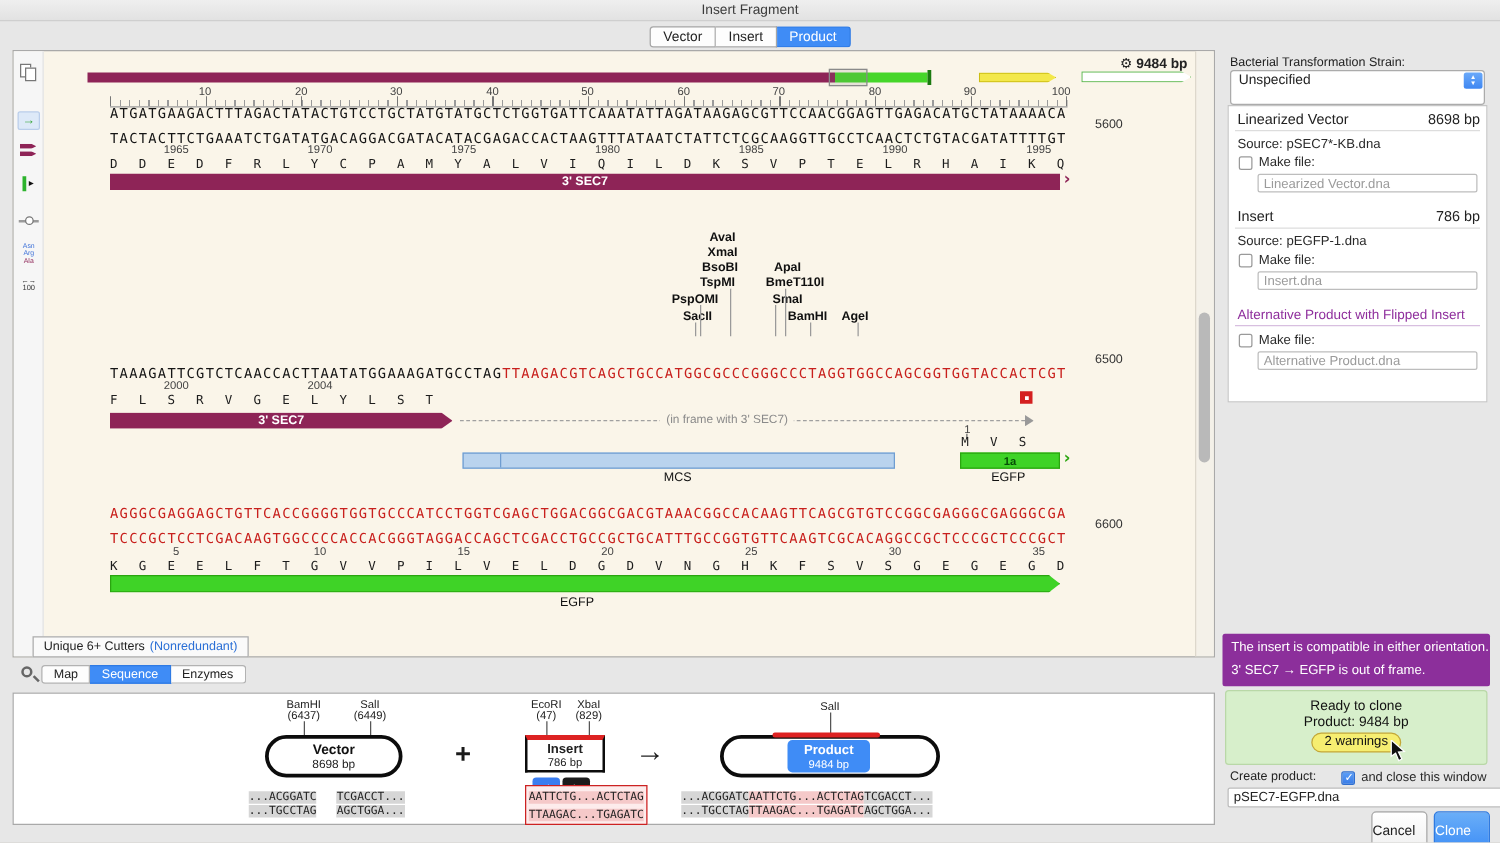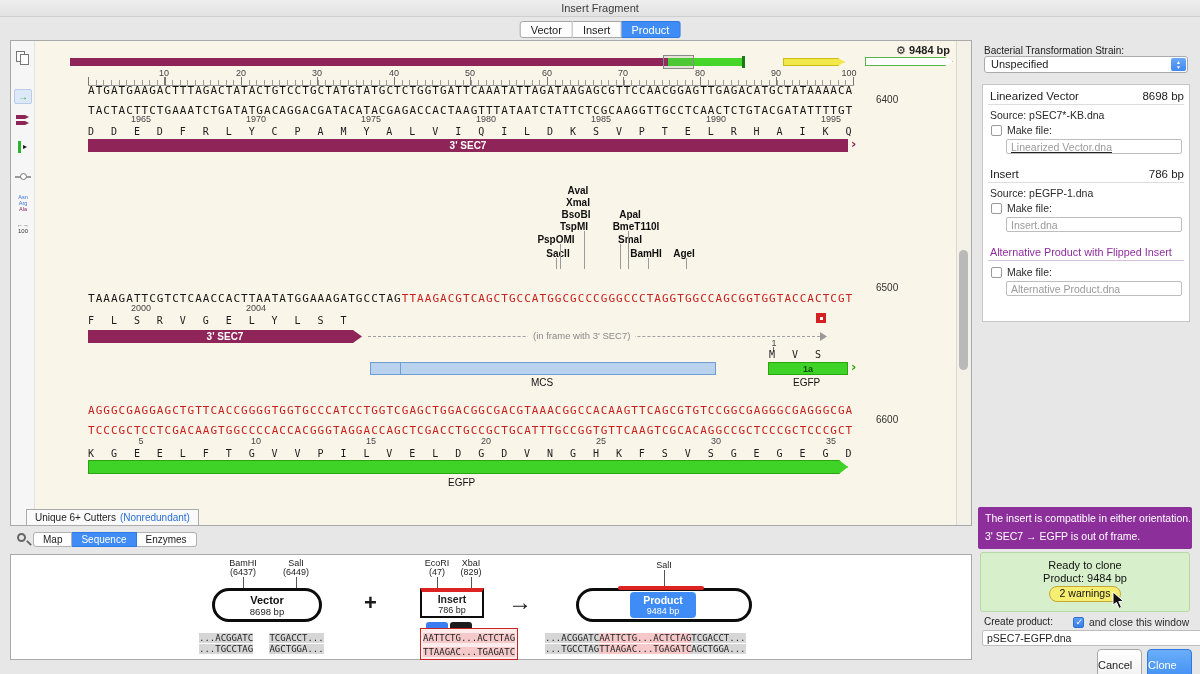--- a/index.html
+++ b/index.html
@@ -98,21 +98,21 @@
 .badge .bp{font-size:9px}
 .snip{font-family:"DejaVu Sans Mono",monospace;font-size:9px;white-space:pre}
 .snip.gray{background:#d6d6d6}
 .snip.pink{background:#f5c9c9}
 .snipbox{position:absolute;border:1px solid #cc2222;background:#fdecec;padding:1px 2px;line-height:11px}
 .sniprow{position:absolute;white-space:nowrap;line-height:11px}
 
 
 .sb-label{position:absolute;font-size:10px;color:#222;white-space:nowrap}
 .sb-small{position:absolute;font-size:10.5px;color:#2a2a2a;white-space:nowrap}
-.select{position:absolute;left:984px;top:56px;width:204px;height:17px;background:#fff;border:1px solid #ababab;border-radius:3px;font-size:11px;line-height:15px;padding-left:6px}
+.select{position:absolute;left:984px;top:56px;width:204px;height:28px;background:#fff;border:1px solid #ababab;border-radius:3px;font-size:11px;line-height:15px;padding-left:6px}
 .updown{position:absolute;right:1px;top:1px;width:15px;height:13px;border-radius:2px;
   background:linear-gradient(#6aa9f9,#3f87f2);color:#fff;display:flex;flex-direction:column;align-items:center;justify-content:center}
 .updown::before{content:"▲";font-size:5px;line-height:5px}
 .updown::after{content:"▼";font-size:5px;line-height:5px}
 .groupbox{position:absolute;left:982px;top:84px;width:208px;height:238px;background:#fff;border:1px solid #c6c6c6}
 .hr{position:absolute;height:1px;background:#ddd}
 .checkbox{position:absolute;width:11px;height:11px;background:#fff;border:1px solid #9a9a9a;border-radius:2px}
 .checkbox.checked{background:linear-gradient(#5b9ef7,#3a7de8);border-color:#2f6fd0}
 .checkbox.checked::after{content:"✓";position:absolute;left:1.5px;top:-1px;color:#fff;font-size:9px}
 input.field{position:absolute;height:15px;background:#fff;border:1px solid #bdbdbd;border-radius:2px;
@@ -196,21 +196,21 @@
   <span class="tick" style="left:394px;top:68px">40</span>
   <span class="tick" style="left:470px;top:68px">50</span>
   <span class="tick" style="left:547px;top:68px">60</span>
   <span class="tick" style="left:623px;top:68px">70</span>
   <span class="tick" style="left:700px;top:68px">80</span>
   <span class="tick" style="left:776px;top:68px">90</span>
   <span class="tick" style="left:849px;top:68px">100</span>
 
   <div class="seq" style="left:88px;top:84px">ATGATGAAGACTTTAGACTATACTGTCCTGCTATGTATGCTCTGGTGATTCAAATATTAGATAAGAGCGTTCCAACGGAGTTGAGACATGCTATAAAACA</div>
   <div class="seq" style="left:88px;top:104px">TACTACTTCTGAAATCTGATATGACAGGACGATACATACGAGACCACTAAGTTTATAATCTATTCTCGCAAGGTTGCCTCAACTCTGTACGATATTTTGT</div>
-  <div class="posnum" style="left:876px;top:94px">6400</div>
+  <div class="posnum" style="left:876px;top:94px">5600</div>
   <span class="tick" style="left:141px;top:114px">1965</span>
   <span class="tick" style="left:256px;top:114px">1970</span>
   <span class="tick" style="left:371px;top:114px">1975</span>
   <span class="tick" style="left:486px;top:114px">1980</span>
   <span class="tick" style="left:601px;top:114px">1985</span>
   <span class="tick" style="left:716px;top:114px">1990</span>
   <span class="tick" style="left:831px;top:114px">1995</span>
   <div class="aa" style="left:88px;top:126px">D  D  E  D  F  R  L  Y  C  P  A  M  Y  A  L  V  I  Q  I  L  D  K  S  V  P  T  E  L  R  H  A  I  K  Q</div>
   <div class="bar maroon" style="left:88px;top:139px;width:760px">3' SEC7</div>
   <span class="chev" style="left:851px;top:136px;color:#8e2457">›</span>
@@ -329,21 +329,21 @@
     <span class="updown"></span>
   </div>
 
   <div class="groupbox"></div>
   <div class="sb-label" style="left:990px;top:90px;font-size:11.5px">Linearized Vector</div>
   <div class="sb-label" style="left:1090px;top:90px;width:94px;text-align:right;font-size:11.5px">8698 bp</div>
   <div class="hr" style="left:988px;top:104px;width:196px"></div>
   <div class="sb-small" style="left:990px;top:109px">Source:  pSEC7*-KB.dna</div>
   <div class="checkbox" style="left:991px;top:125px"></div>
   <div class="sb-small" style="left:1007px;top:124px">Make file:</div>
-  <input class="field" style="left: 1006px; top: 139px; width: 176px; text-decoration: underline;" placeholder="Linearized Vector.dna">
+  <input class="field" style="left: 1006px; top: 139px; width: 176px;" placeholder="Linearized Vector.dna">
 
   <div class="sb-label" style="left:990px;top:168px;font-size:11.5px">Insert</div>
   <div class="sb-label" style="left:1090px;top:168px;width:94px;text-align:right;font-size:11.5px">786 bp</div>
   <div class="hr" style="left:988px;top:182px;width:196px"></div>
   <div class="sb-small" style="left:990px;top:187px">Source:  pEGFP-1.dna</div>
   <div class="checkbox" style="left:991px;top:203px"></div>
   <div class="sb-small" style="left:1007px;top:202px">Make file:</div>
   <input class="field" style="left: 1006px; top: 217px; width: 176px;" placeholder="Insert.dna">
 
   <div class="sb-label" style="left:990px;top:246px;color:#8e2d9c;font-size:10.8px">Alternative Product with Flipped Insert</div>

